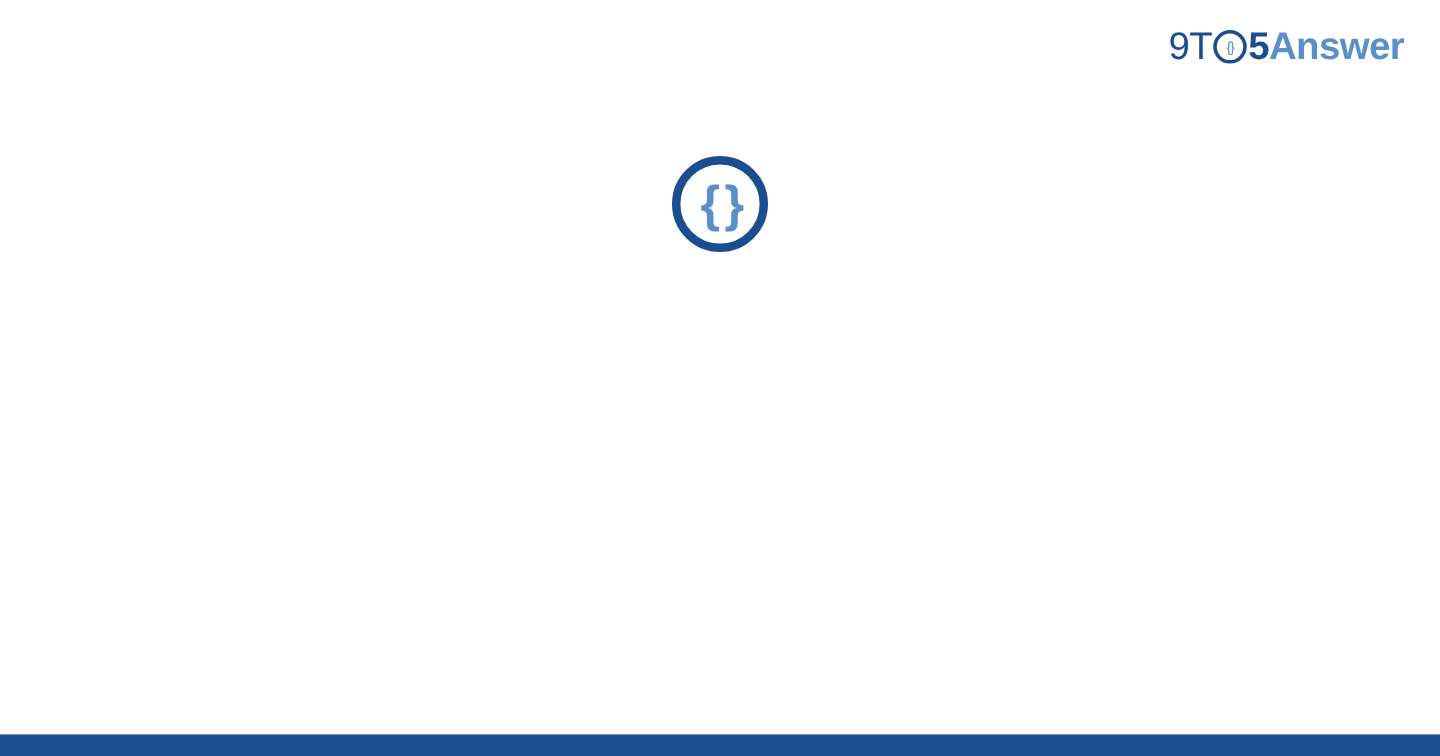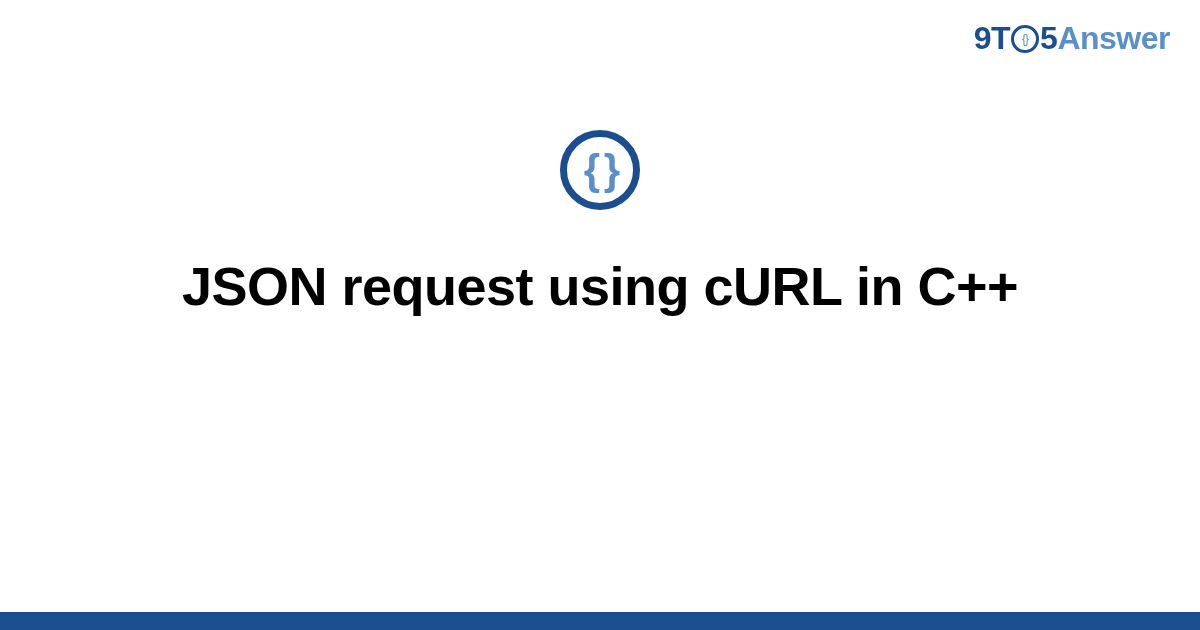--- a/index.html
+++ b/index.html
@@ -26,21 +26,21 @@
     }
     
     .brand {
       font-size: 32px;
       font-weight: 600;
       letter-spacing: -0.5px;
     }
     
     .brand-9t {
       color: #1a4e8f;
-      font-weight: 700;
+      font-weight: 400;
     }
     
     .brand-clock {
       display: inline-flex;
       align-items: center;
       justify-content: center;
       width: 28px;
       height: 28px;
       border: 3px solid #1a4e8f;
       border-radius: 50%;
@@ -124,16 +124,15 @@
     <span class="brand-9t">9T</span><span class="brand-clock">
         <span class="brand-clock-inner">{}</span>
       </span><span class="brand-5">5</span><span class="brand-answer">Answer</span>
   </span>
 </div>
 
 <div class="content">
   <div class="json-icon">
     <span class="json-braces">{ }</span>
   </div>
-  <h1 class="title">JSON request using cURL in C++</h1>
 </div>
 
 <div class="footer-bar"></div>
 
 </body></html>

